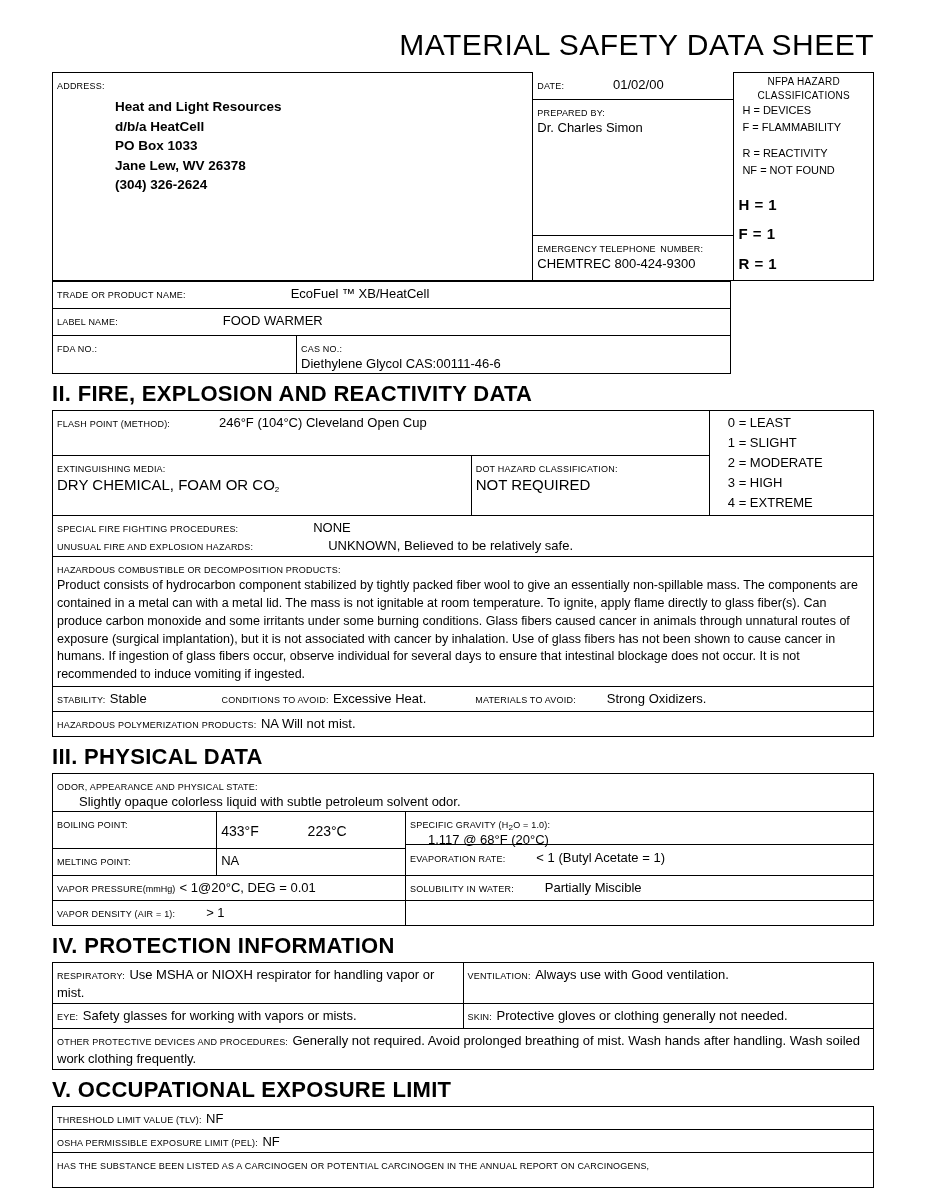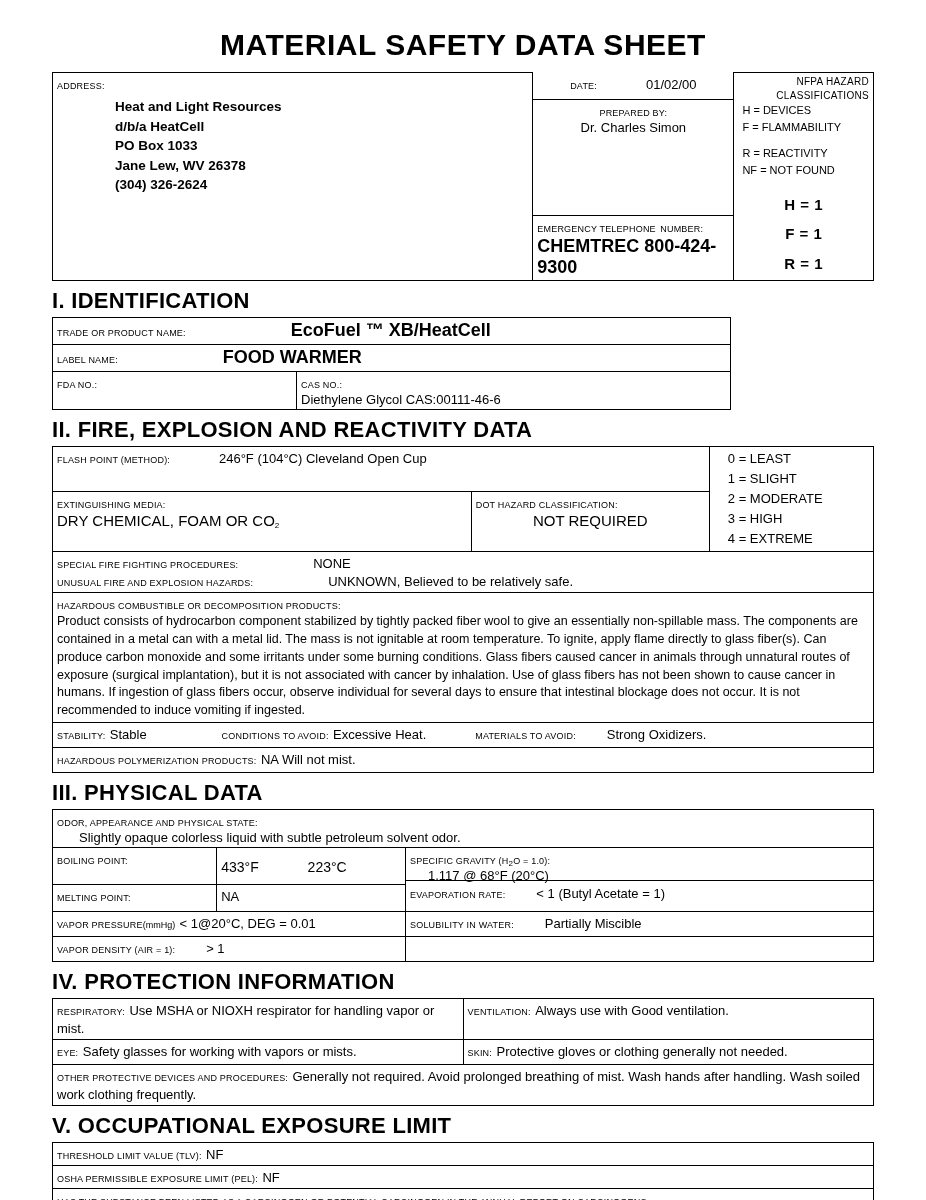--- a/index.html
+++ b/index.html
@@ -15,23 +15,23 @@
     -webkit-font-smoothing: antialiased;
   }
   .page {
     position: relative;
     width: 926px;
     height: 1200px;
     box-sizing: border-box;
     padding: 22px 52px 0 52px;
   }
   .doc-title {
-    text-align: center;
+    text-align: right;
     font-size: 30px;
-    font-weight: bold;
+    font-weight: normal;
     letter-spacing: 0.5px;
     margin: 6px 0 10px 0;
   }
   table.grid {
     border-collapse: collapse;
     width: 100%;
     table-layout: fixed;
   }
   table.grid td {
     border: 1px solid #000;
@@ -41,45 +41,44 @@
   .lbl {
     font-size: 9px;
     letter-spacing: 0.2px;
     text-transform: uppercase;
     display: inline;
   }
   .val {
     font-size: 13px;
   }
   .val-b {
-    font-size: 18px;
-    font-weight: bold;
+    font-size: 13px;
+    font-weight: normal;
   }
   .sect-head {
     font-size: 22px;
     font-weight: bold;
     margin: 7px 0 3px 0;
     letter-spacing: 0.3px;
   }
-  .center { text-align: center; }
+  .center { text-align: left; }
   .nfpa-title {
     font-size: 10px;
-    text-align: right;
+    text-align: center;
     letter-spacing: 0.3px;
     line-height: 1.35;
   }
   .nfpa-key {
     font-size: 11px;
     line-height: 1.5;
     padding-left: 4px;
   }
   .nfpa-rating {
     font-size: 15px;
     font-weight: bold;
-    text-align: center;
     line-height: 1.95;
     letter-spacing: 0.5px;
   }
   .addr-block {
     font-size: 13.5px;
     font-weight: bold;
     line-height: 1.45;
     padding-left: 58px;
     padding-top: 4px;
   }
@@ -121,21 +120,21 @@
         <span class="lbl">ADDRESS:</span>
         <div class="addr-block">
           <div>Heat and Light Resources</div>
           <div>d/b/a HeatCell</div>
           <div>PO Box 1033</div>
           <div>Jane Lew, WV 26378</div>
           <div>(304) 326-2624</div>
         </div>
       </td>
       <td style="padding:0;border:none">
-        <table class="grid" style="border-collapse:collapse;width:100%;text-align:center;">
+        <table class="grid" style="border-collapse:collapse;width:100%;">
           <tbody>
                 <tr>
             <td style="border-top:none;border-left:none;border-right:none;height:22px">
               <span class="lbl">DATE:</span>
               <span class="sp-2"></span>
               <span class="val">01/02/00</span>
             </td>
           </tr>
           <tr>
             <td style="border-left:none;border-right:none;border-bottom:none;height:44px">
@@ -168,21 +167,20 @@
     <tr>
       <td style="height:40px">
         <div class="lbl">EMERGENCY TELEPHONE</div>
         <div class="lbl">NUMBER:</div>
         <div class="val-b">CHEMTREC  800-424-9300</div>
       </td>
     </tr>
   </tbody>
     </table>
 
-  <div class="sect-head">I. IDENTIFICATION</div>
   <table class="grid" style="width:82.6%">
     <colgroup>
       <col style="width:36%">
       <col style="width:64%">
     </colgroup>
     <tbody>
         <tr>
       <td colspan="2" style="height:22px">
         <span class="lbl">TRADE OR PRODUCT NAME:</span>
         <span class="sp-4"></span>

